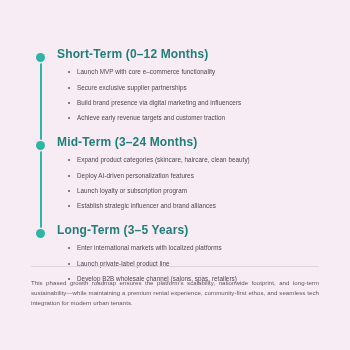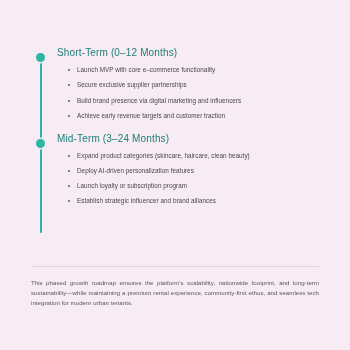--- a/index.html
+++ b/index.html
@@ -47,22 +47,22 @@
     position: absolute;
     left: 3px;
     top: 6px;
     width: 9px;
     height: 9px;
     border-radius: 50%;
     background: #2bb7a3;
     box-shadow: 0 0 0 1.5px #f7ebf4;
   }
   .phase-title {
-    font-size: 10px;
-    font-weight: normal;
+    font-size: 12px;
+    font-weight: bold;
     color: #1f7f78;
     letter-spacing: 0.15px;
     margin: 0 0 7px 0;
     line-height: 1.2;
   }
   .bullets {
     list-style: none;
     margin: 0;
     padding: 0 0 0 11px;
   }
@@ -131,19 +131,28 @@
       <span class="dot"></span>
       <h3 class="phase-title">Mid-Term (3–24 Months)</h3>
       <ul class="bullets">
         <li class="bullet">Expand product categories (skincare, haircare, clean beauty)</li>
         <li class="bullet">Deploy AI-driven personalization features</li>
         <li class="bullet">Launch loyalty or subscription program</li>
         <li class="bullet">Establish strategic influencer and brand alliances</li>
       </ul>
     </div>
 
+    <div class="phase">
+      <span class="dot"></span>
+      <h3 class="phase-title">Long-Term (3–5 Years)</h3>
+      <ul class="bullets">
+        <li class="bullet">Enter international markets with localized platforms</li>
+        <li class="bullet">Launch private-label product line</li>
+        <li class="bullet">Develop B2B wholesale channel (salons, spas, retailers)</li>
+      </ul>
+    </div>
   </div>
 
   <div class="divider"></div>
 
   <p class="footer">This phased growth roadmap ensures the platform's scalability, nationwide footprint, and long-term sustainability—while maintaining a premium rental experience, community-first ethos, and seamless tech integration for modern urban tenants.</p>
 
 </div>
 
 </body></html>

